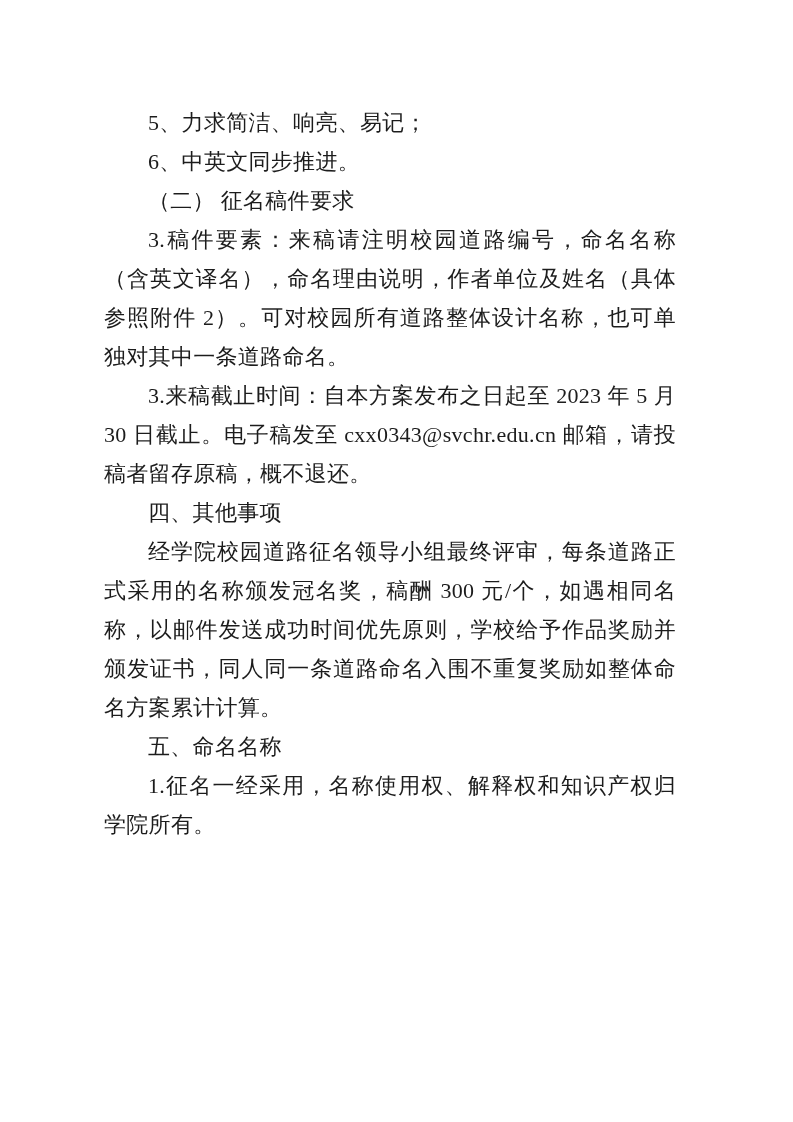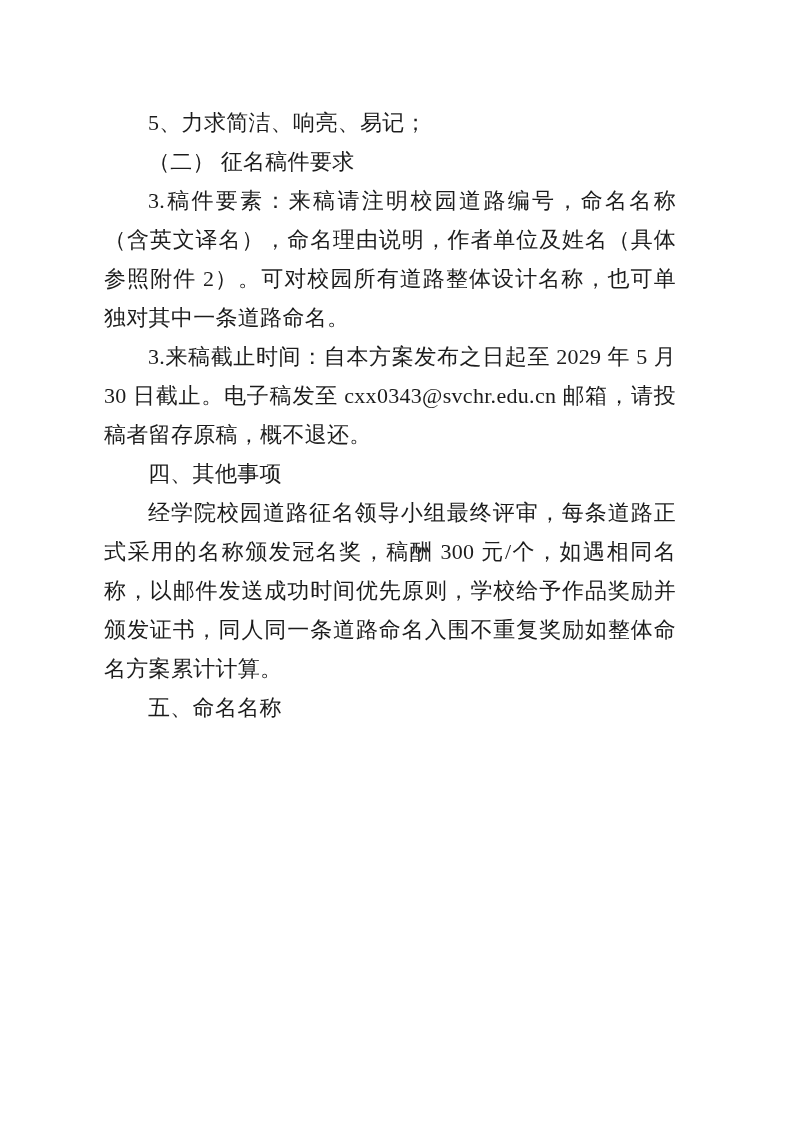--- a/index.html
+++ b/index.html
@@ -32,20 +32,22 @@
     text-indent: 2em;
     font-weight: 400;
   }
 </style>
 </head>
 <body>
 
 <div class="page">
   <div class="content">
     <p class="para">5、力求简洁、响亮、易记；</p>
+    <p class="para">6、中英文同步推进。</p>
     <p class="para">（二） 征名稿件要求</p>
     <p class="para">3.稿件要素：来稿请注明校园道路编号，命名名称（含英文译名），命名理由说明，作者单位及姓名（具体参照附件 2）。可对校园所有道路整体设计名称，也可单独对其中一条道路命名。</p>
-    <p class="para">3.来稿截止时间：自本方案发布之日起至 2029 年 5 月 30 日截止。电子稿发至 cxx0343@svchr.edu.cn 邮箱，请投稿者留存原稿，概不退还。</p>
+    <p class="para">3.来稿截止时间：自本方案发布之日起至 2023 年 5 月 30 日截止。电子稿发至 cxx0343@svchr.edu.cn 邮箱，请投稿者留存原稿，概不退还。</p>
     <p class="para">四、其他事项</p>
     <p class="para">经学院校园道路征名领导小组最终评审，每条道路正式采用的名称颁发冠名奖，稿酬 300 元/个，如遇相同名称，以邮件发送成功时间优先原则，学校给予作品奖励并颁发证书，同人同一条道路命名入围不重复奖励如整体命名方案累计计算。</p>
     <p class="para">五、命名名称</p>
+    <p class="para">1.征名一经采用，名称使用权、解释权和知识产权归学院所有。</p>
   </div>
 </div>
 
 </body></html>

